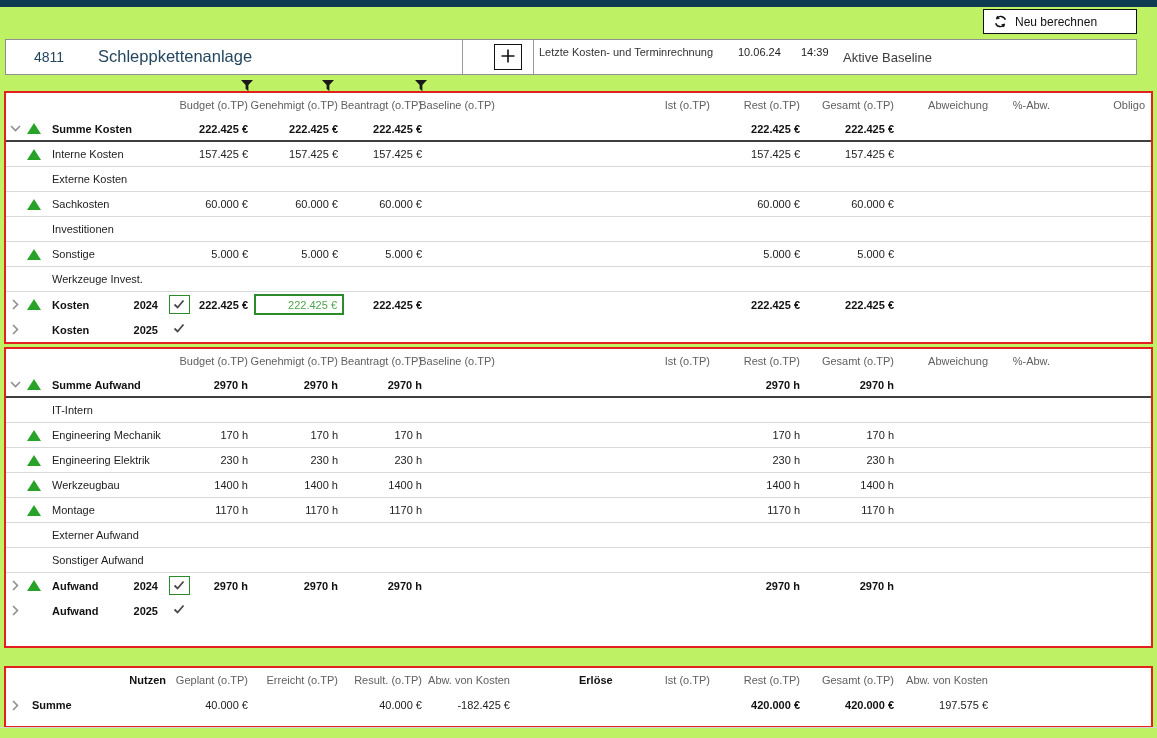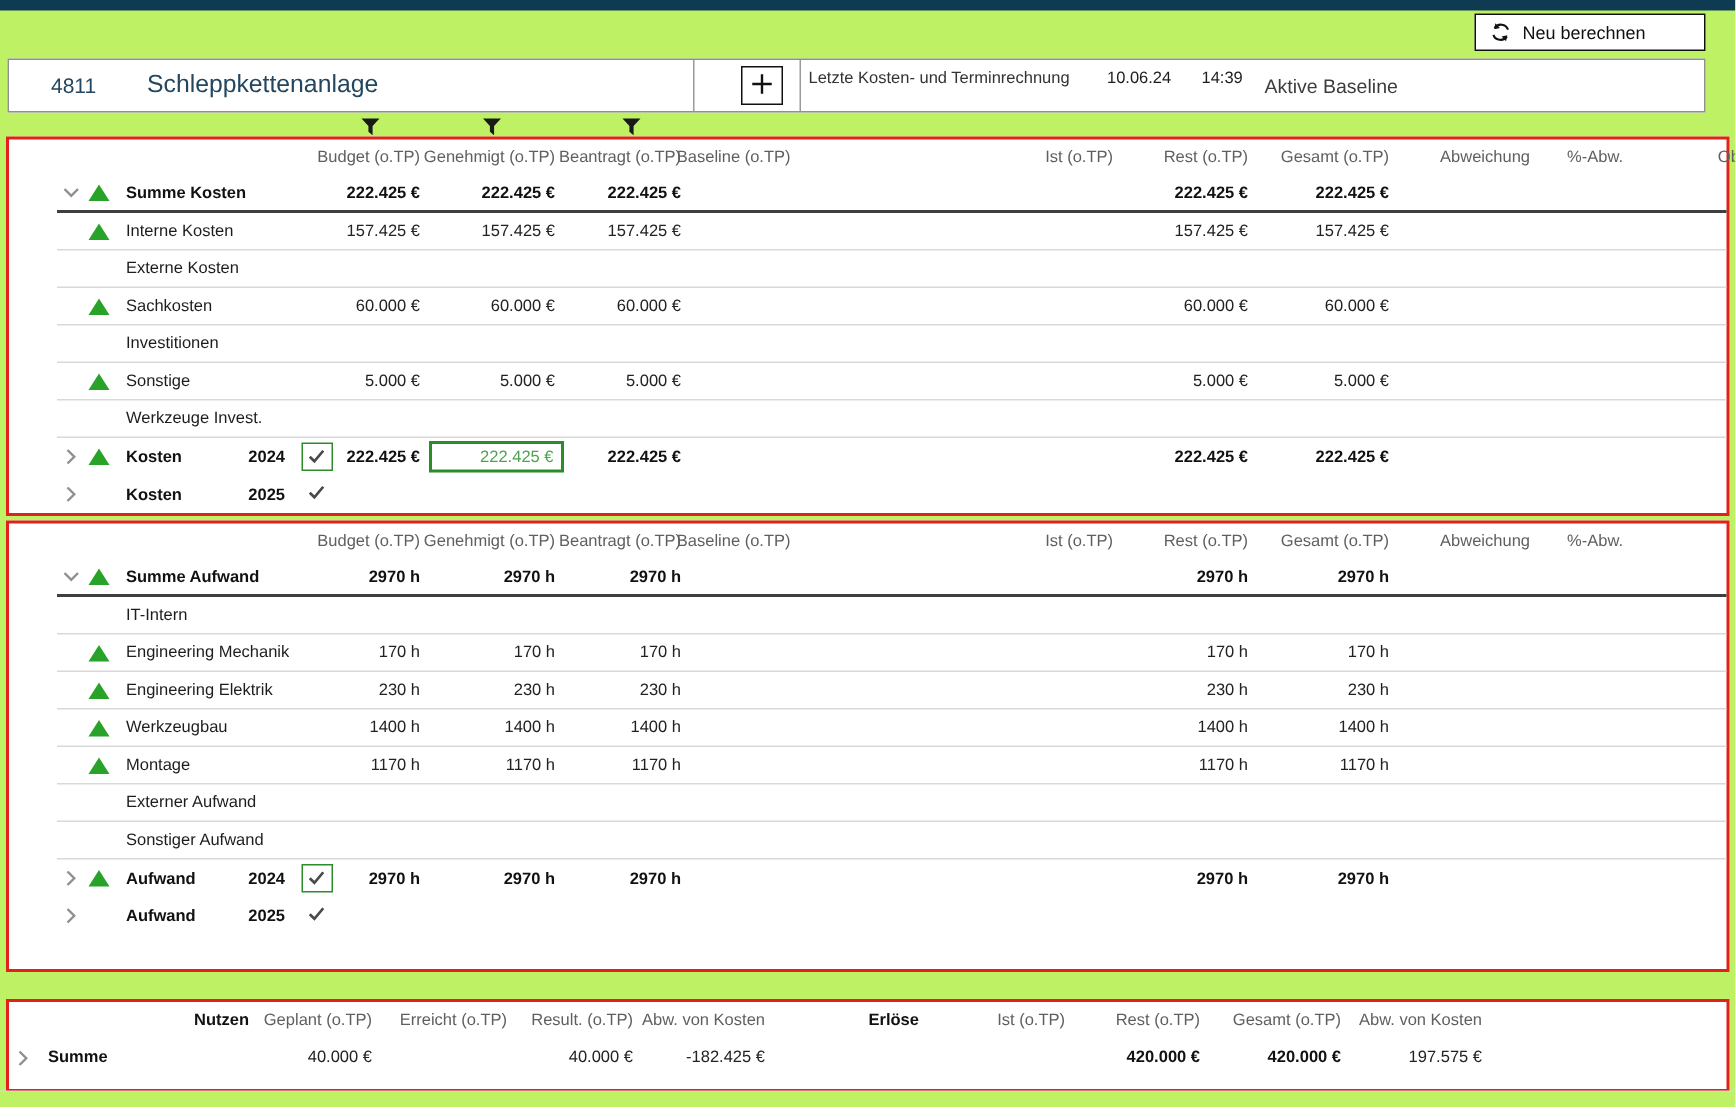--- a/index.html
+++ b/index.html
@@ -45,21 +45,21 @@
 
   
   .panel { position:absolute; left:4px; width:1149px; border:2px solid #e2201c; background:#fff; }
   .p1 { top:91px;  height:253px; }
   .p2 { top:347px; height:301px; }
   .p3 { top:650px; height:62px;margin-top:16px; }
 
   .trow { display:grid; align-items:center; }
   .g-wide  .trow { grid-template-columns:18px 20px 72px 46px 34px 58px 90px 84px 73px 97px 118px 90px 94px 94px 62px 95px; }
   .g-narrow .trow { grid-template-columns:18px 98px 50px 82px 90px 84px 88px 50px 70px 80px 90px 94px 94px 1fr; }
-  .g-wide .trow { height:25px;margin-left:32px; }
+  .g-wide .trow { height:25px; }
   .g-narrow .trow { height:26px; }
   .trow.thead { height:24px; }
   .g-narrow .trow.thead { height:24px; }
 
   .c { display:flex; align-items:center; justify-content:flex-end; padding-right:6px; font-size:11px; white-space:nowrap; overflow:visible; height:100%; }
   .c.left { justify-content:flex-start; padding-right:0; }
   .c.ctr { justify-content:center; padding-right:0; }
   .c.hdr { color:#5f5f5f; }
   .c.hdr.hb { color:#111; font-weight:700; }
   .c.hdr.hleft { justify-content:flex-start; padding-left:13px; }

